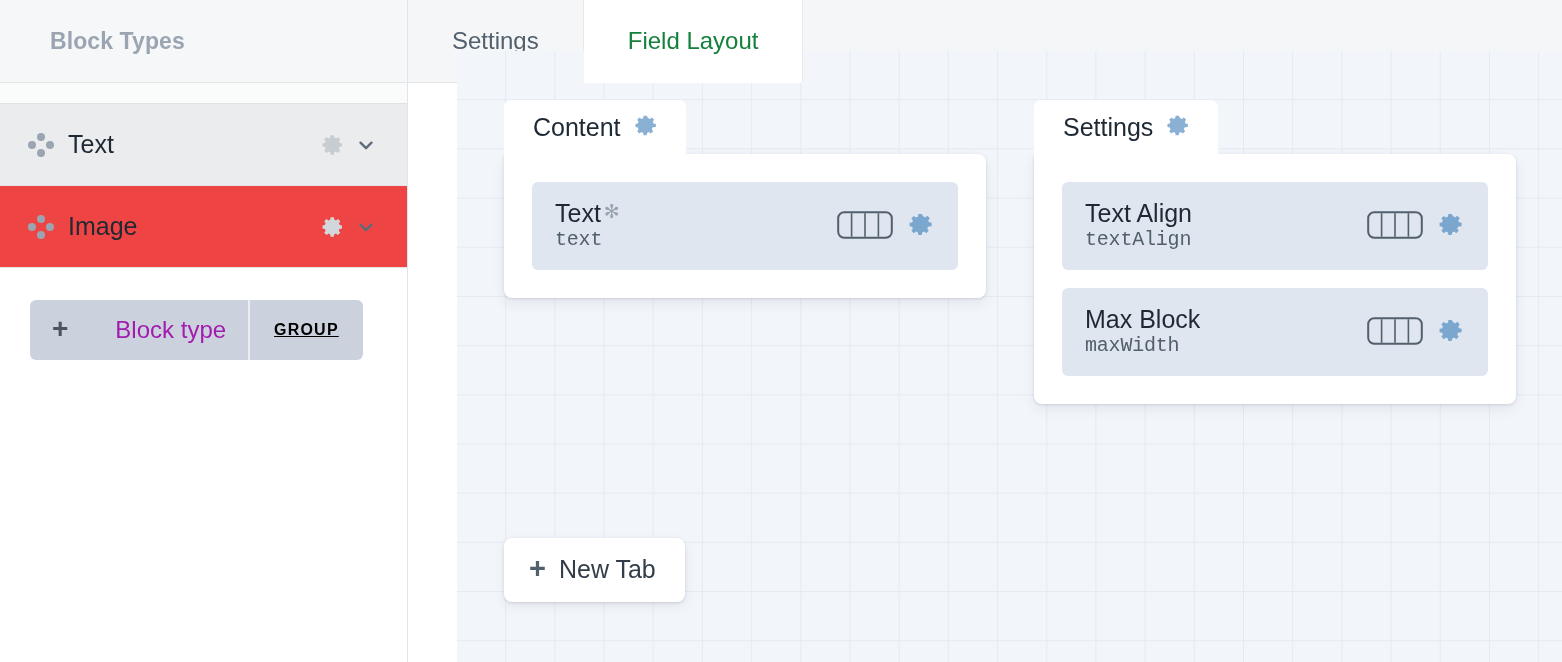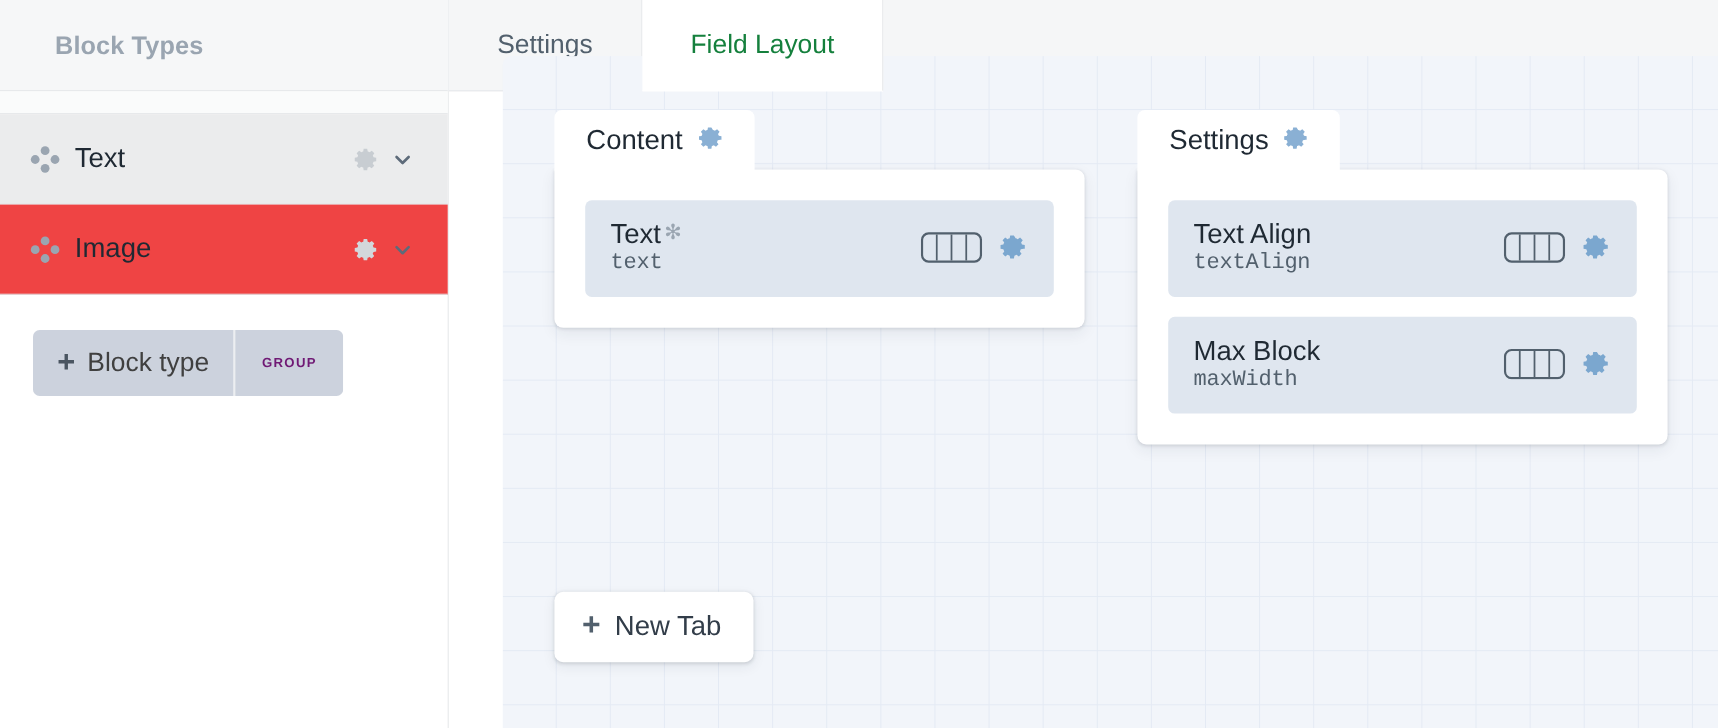--- a/index.html
+++ b/index.html
@@ -123,34 +123,36 @@
   }
   .split-main .plus {
     font-size: 28px;
     line-height: 1;
     color: #4a5561;
     font-weight: 700;
     margin-top: -2px;
   }
   .split-main .lbl {
     font-size: 24px;
-    color: #404040;
+    color: #a21caf;
+    margin-left: 36px;
   }
   .split-secondary {
     background: #ccd2dd;
     display: flex;
     align-items: center;
     padding: 0 24px;
     cursor: pointer;
   }
   .split-secondary .lbl {
-    font-size: 12px;
+    font-size: 16px;
     font-weight: 700;
     letter-spacing: 1.2px;
-    color: #701a75;
+    color: #000000;
+    text-decoration: underline;
   }
 
   
   .main {
     position: relative;
     flex: 1 1 auto;
     height: 662px;
     background: #ffffff;
   }
 

